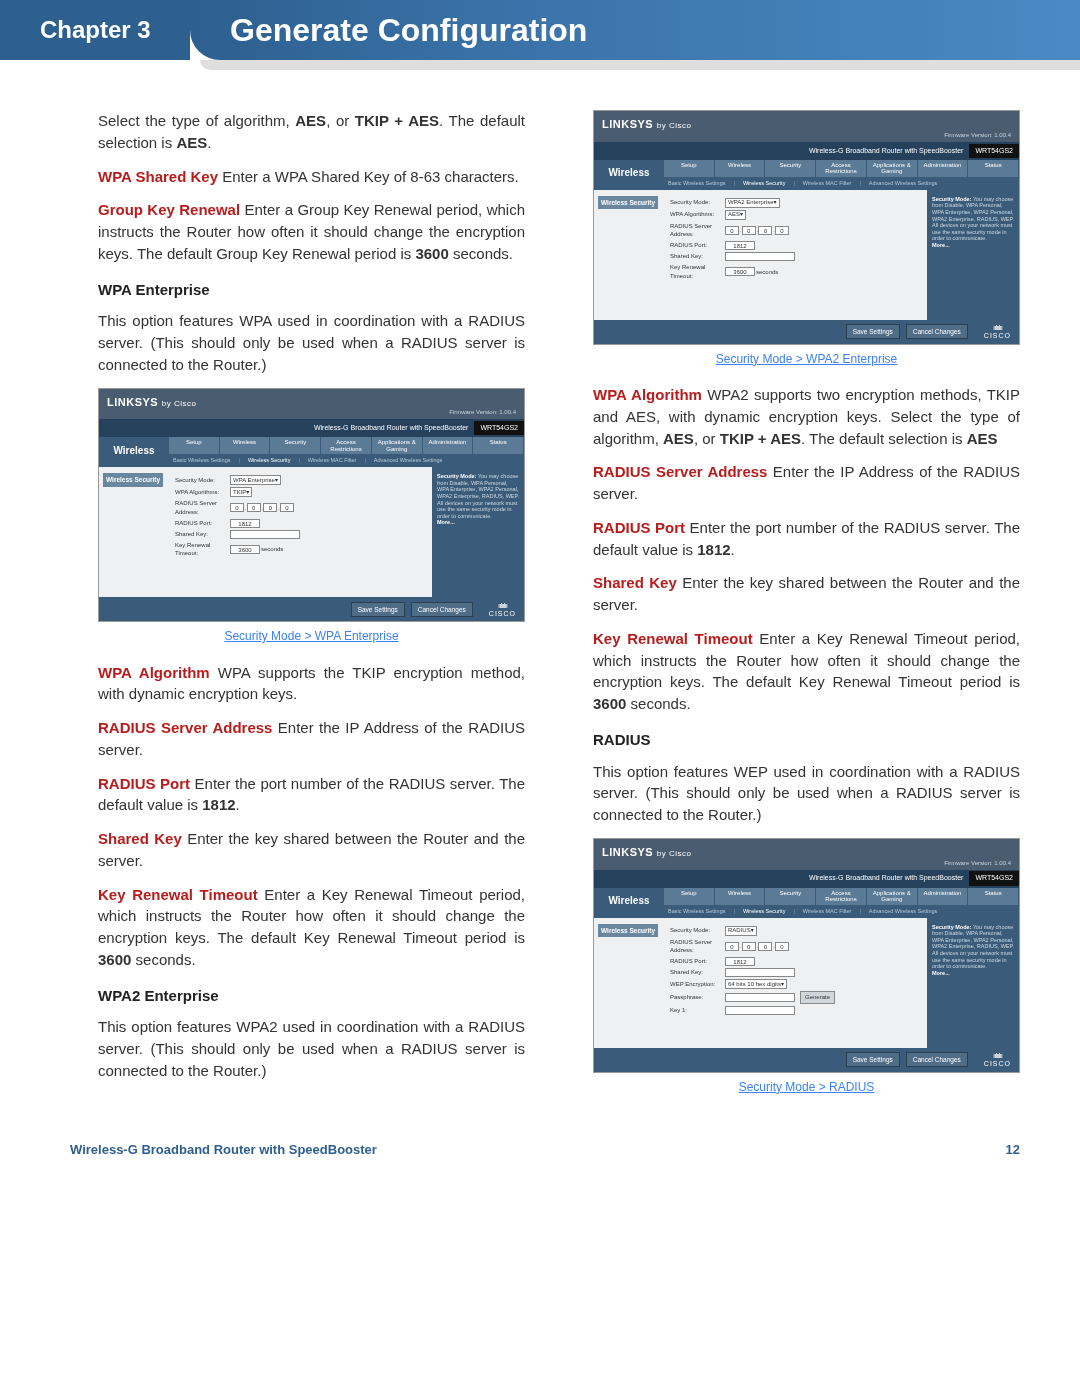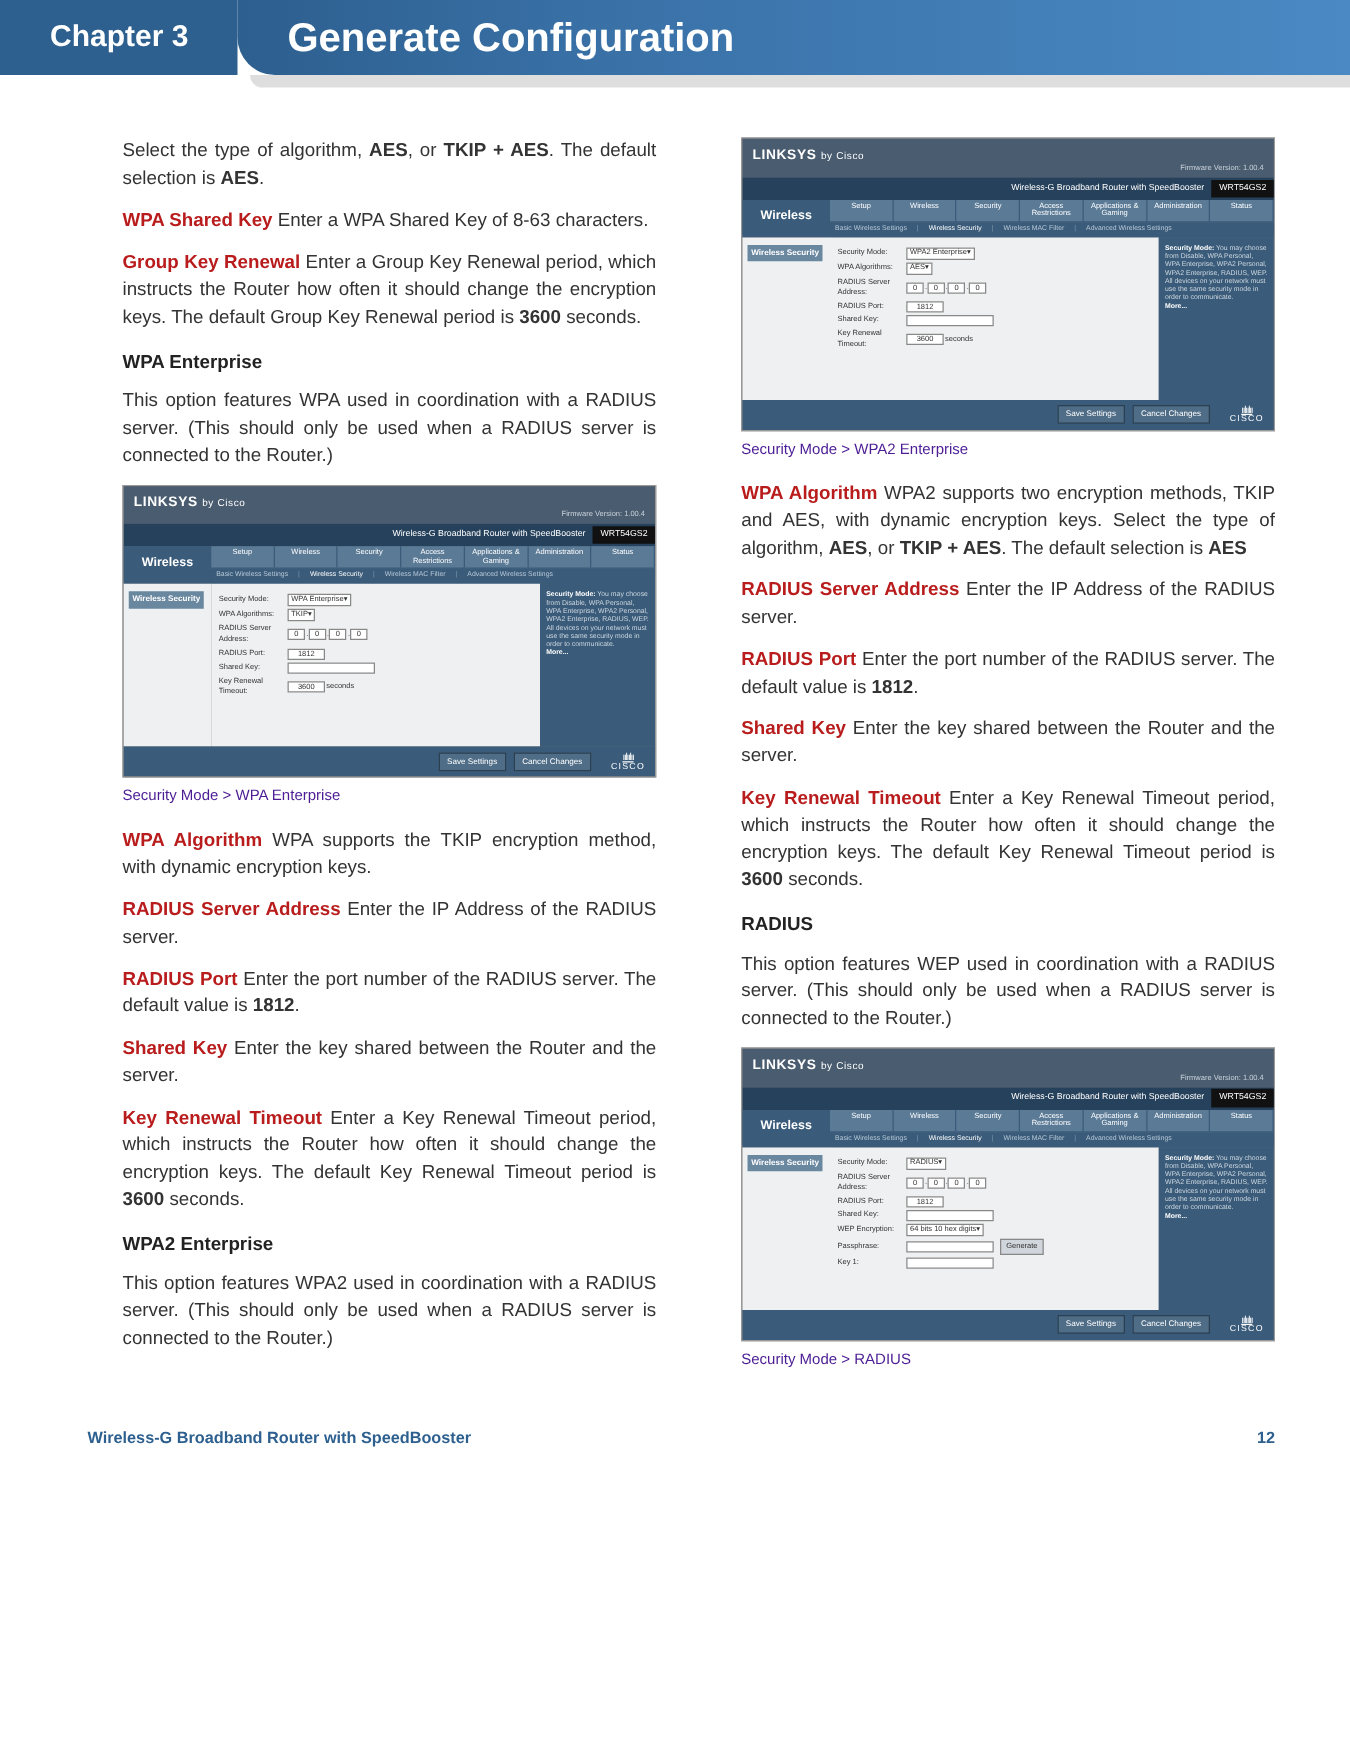--- a/index.html
+++ b/index.html
@@ -60,21 +60,21 @@
   }
   .col p { margin-bottom: 12px; text-align: justify; }
   .col .hblue { color: #b91c1c; font-weight: bold; }
   .col b { font-weight: bold; }
   .subhead { font-weight: bold; font-size: 15px; margin: 14px 0 10px; color: #222; }
 
   .screenshot {
     border: 1px solid #999;
     margin: 12px 0 6px;
     font-size: 8px;
-    background: #737373;
+    background: #84cc16;
   }
   .ss-top {
     background: #4a5c6f;
     padding: 6px 8px 2px;
     color: #fff;
   }
   .ss-logo { font-size: 11px; letter-spacing: 0.5px; }
   .ss-logo .bold { font-weight: bold; }
   .ss-fw {
     text-align: right;
@@ -218,25 +218,27 @@
     border: 1px solid #2a3f52;
   }
   .ss-cisco {
     color: #fff;
     font-size: 7px;
     letter-spacing: 1px;
     margin-left: 10px;
     text-align: center;
     line-height: 1;
   }
-  .ss-cisco .bars { font-size: 8px; letter-spacing: -1px; text-decoration: underline; }
+  .ss-cisco .bars { font-size: 8px; letter-spacing: -1px; }
   .caption {
+    text-align: center;
     font-size: 12px;
-    color: #4c1d95;
+    color: #3b82f6;
     margin: 4px 0 16px;
+    text-decoration: underline;
   }
   .footer {
     display: flex;
     justify-content: space-between;
     padding: 0 60px 20px 70px;
     font-size: 13px;
     color: #2d5f8f;
     font-weight: bold;
   }
 </style>

